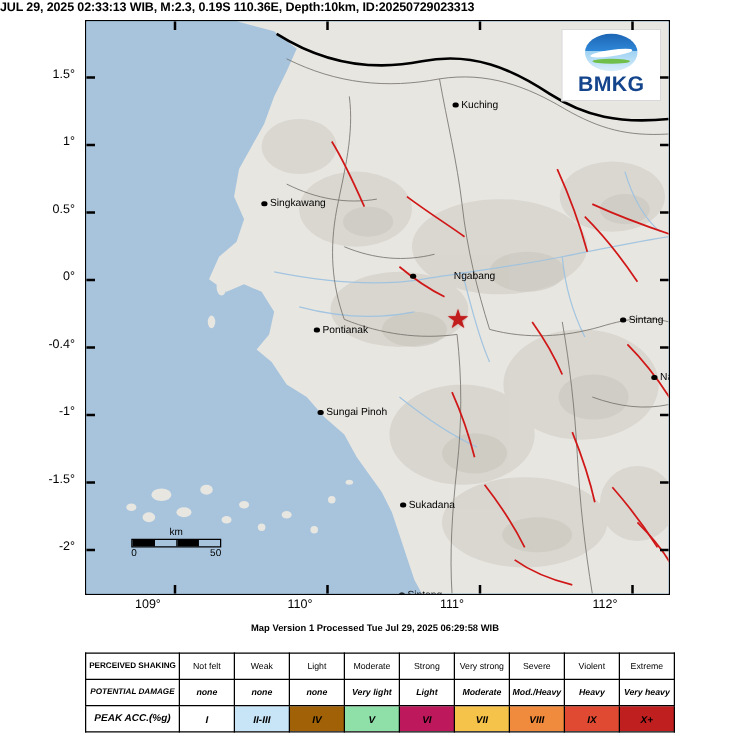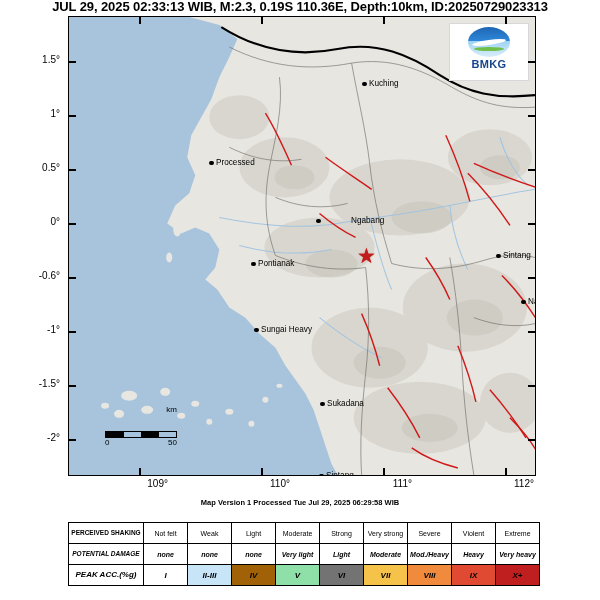--- a/index.html
+++ b/index.html
@@ -21,22 +21,21 @@
     background: #ffffff;
   }
 
   
   .header {
     position: absolute;
     top: 0;
     left: 0;
     width: 600px;
     height: 14px;
-    text-align: center;
-    font-size: 13px;
+    font-size: 10px;
     font-weight: bold;
     color: #000;
     line-height: 14px;
     white-space: nowrap;
     letter-spacing: -0.1px;
   }
 
   
   .map-frame {
     position: absolute;
@@ -96,21 +95,21 @@
     width: 58px;
     text-align: right;
     font-size: 10px;
     color: #000;
     transform: translateY(-6px);
   }
   .lon-label {
     position: absolute;
     top: 478px;
     width: 60px;
-    text-align: right;
+    text-align: left;
     font-size: 10px;
     color: #000;
   }
 
   
   .city {
     position: absolute;
     font-size: 8.2px;
     color: #000;
     white-space: nowrap;
@@ -170,21 +169,21 @@
     content: "";
     position: absolute;
     left: 6px;
     top: 20px;
     width: 30px;
     height: 4px;
     background: #6fbf4a;
     border-radius: 50%;
   }
   .bmkg .txt {
-    font-size: 11px;
+    font-size: 17px;
     font-weight: bold;
     color: #14458c;
     letter-spacing: 0.3px;
   }
 
   
   .scalebar {
     position: absolute;
     left: 36px;
     bottom: 28px;
@@ -202,22 +201,22 @@
     border-right: 1px solid #000;
   }
   .scalebar .bar div:nth-child(odd) { background: #000; }
   .scalebar .bar div:last-child { border-right: none; }
   .scalebar .ticks {
     display: flex;
     justify-content: space-between;
     margin-top: 0px;
   }
   .scalebar .km {
-    text-align: right;
-    margin-bottom: 17px;
+    text-align: center;
+    margin-bottom: 1px;
   }
 
   
   .caption {
     position: absolute;
     top: 498px;
     left: 0;
     width: 600px;
     text-align: center;
     font-size: 7.5px;
@@ -356,26 +355,26 @@
           <path d="M440,400 C452,412 462,424 468,436"></path>
           <path d="M292,296 C300,314 306,332 310,348"></path>
           <path d="M356,240 C366,254 374,268 380,282"></path>
           <path d="M250,196 C262,206 274,214 286,220"></path>
         </g>
       </svg>
 
       <div class="epicenter" style="left:288px; top:228px;">★</div>
 
       <div class="city" style="left:300px; top:38px;"><span class="dot"></span><span>Kuching</span></div>
-      <div class="city" style="left:147px; top:117px;"><span class="dot"></span><span>Processed</span></div>
-      <div class="city" style="left:254px; top:175px;padding-left:28px;"><span class="dot"></span><span>Ngabang</span></div>
+      <div class="city" style="left:147px; top:117px;"><span class="dot"></span><span>Singkawang</span></div>
+      <div class="city" style="left:266px; top:175px;padding-left:28px;"><span class="dot"></span><span>Ngabang</span></div>
       <div class="city" style="left:189px; top:218px;"><span class="dot"></span><span>Pontianak</span></div>
       <div class="city" style="left:434px; top:210px;"><span class="dot"></span><span>Sintang</span></div>
       <div class="city" style="left:459px; top:256px;"><span class="dot"></span><span>Nanga Pinoh</span></div>
-      <div class="city" style="left:192px; top:284px;"><span class="dot"></span><span>Sungai Heavy</span></div>
+      <div class="city" style="left:192px; top:284px;"><span class="dot"></span><span>Sungai Pinoh</span></div>
       <div class="city" style="left:258px; top:358px;"><span class="dot"></span><span>Sukadana</span></div>
       <div class="city" style="left:257px; top:430px;"><span class="dot"></span><span>Sintang</span></div>
 
       <div class="bmkg">
         <div class="circle"></div>
         <div class="txt">BMKG</div>
       </div>
 
       <div class="scalebar">
         <div class="km">km</div>
@@ -415,21 +414,21 @@
         <div class="tick-h bottom" style="left:314px"></div>
       <div class="tick-h" style="left:436px"></div>
         <div class="tick-h bottom" style="left:436px"></div>
     </div>
   </div>
 
   <div class="lat-label" style="top:60px">1.5°</div>
   <div class="lat-label" style="top:114px">1°</div>
   <div class="lat-label" style="top:168px">0.5°</div>
   <div class="lat-label" style="top:222px">0°</div>
-  <div class="lat-label" style="top:276px">-0.6°</div>
+  <div class="lat-label" style="top:276px">-0.4°</div>
   <div class="lat-label" style="top:330px">-1°</div>
   <div class="lat-label" style="top:384px">-1.5°</div>
   <div class="lat-label" style="top:438px">-2°</div>
 
   <div class="lon-label" style="left:108px">109°</div>
   <div class="lon-label" style="left:230px">110°</div>
   <div class="lon-label" style="left:352px">111°</div>
   <div class="lon-label" style="left:474px">112°</div>
 
   <div class="caption">Map Version 1 Processed Tue Jul 29, 2025 06:29:58 WIB</div>
@@ -459,21 +458,21 @@
         <td>Mod./Heavy</td>
         <td>Heavy</td>
         <td>Very heavy</td>
       </tr>
       <tr class="intensity">
         <td class="rowhead">PEAK ACC.(%g)</td>
         <td style="background: rgb(255, 255, 255);">I</td>
         <td style="background: rgb(200, 228, 247);">II-III</td>
         <td style="background: #a16207;">IV</td>
         <td style="background: rgb(143, 224, 168);">V</td>
-        <td style="background: #737373;">VI</td>
+        <td style="background: #be185d;">VI</td>
         <td style="background: rgb(245, 194, 74);">VII</td>
         <td style="background: rgb(240, 138, 60);">VIII</td>
         <td style="background: rgb(224, 74, 50);">IX</td>
         <td style="background: rgb(192, 31, 31);">X+</td>
       </tr>
     </tbody>
   </table>
 
 </div>
 

